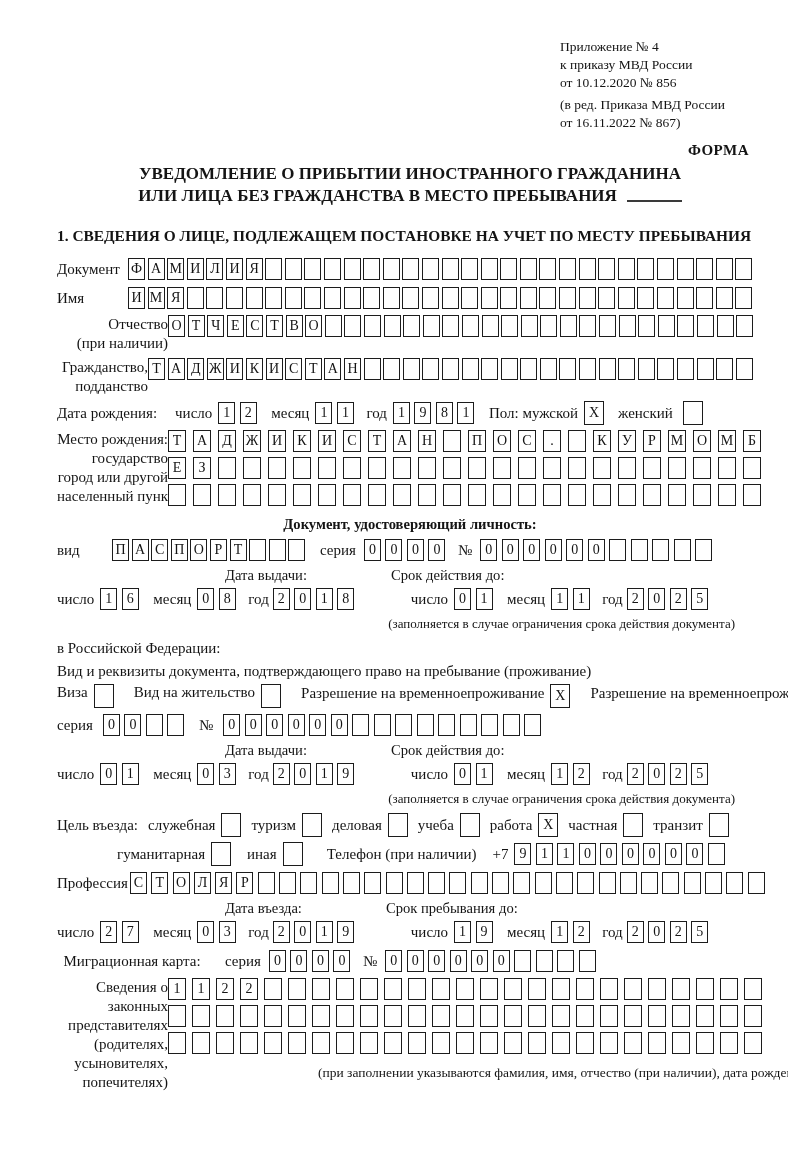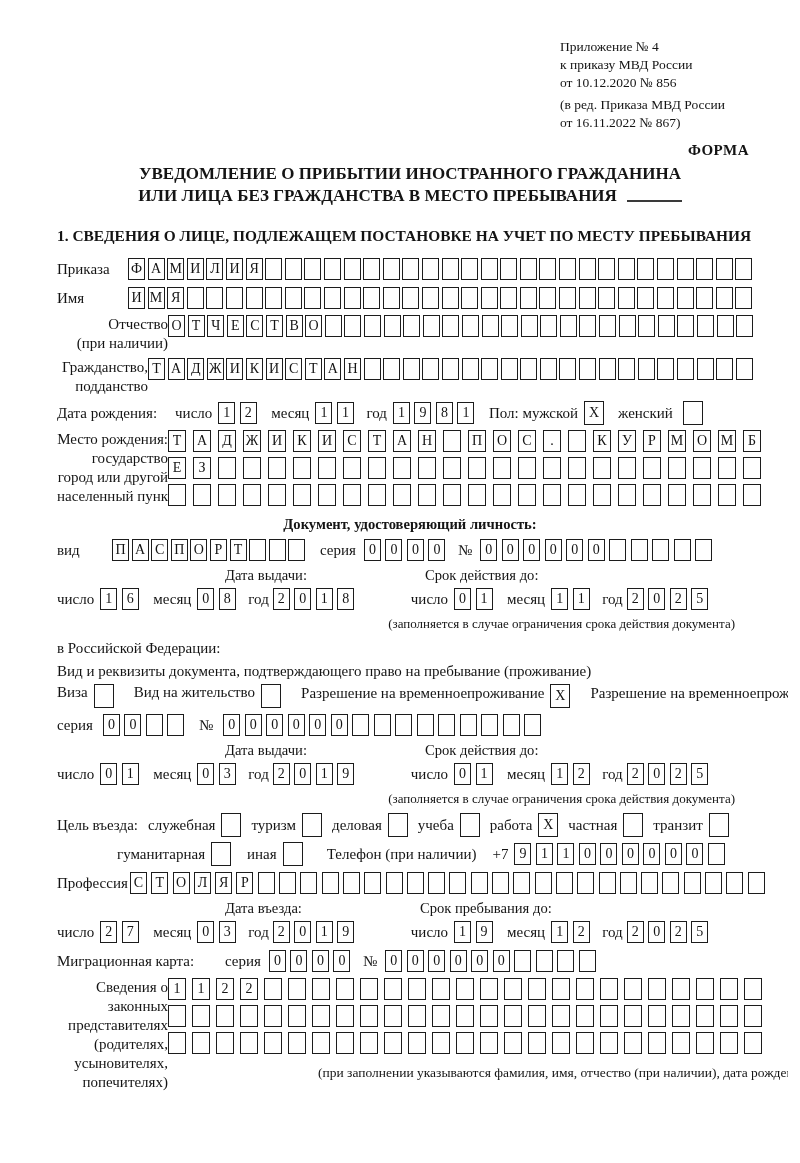--- a/index.html
+++ b/index.html
@@ -17,21 +17,21 @@
   .row{display:flex;align-items:center;margin-bottom:5px;min-height:24px;}
   .row.top{align-items:flex-start;}
   .lbl{white-space:nowrap;}
   .lblcol{display:flex;flex-direction:column;line-height:19px;flex:none;text-align:right;}
   .lblcol span{white-space:nowrap;}
   .w71{width:71px;flex:none;}
   .w111{width:111px;flex:none;}
   .w91{width:91px;flex:none;}
   .w55{width:55px;flex:none;}
   .w73{width:73px;flex:none;}
-  .w150{width:150px;flex:none;}
+  .w150{width:150px;flex:none;text-align:center;}
   .cells{display:inline-flex;align-items:center;flex:none;}
   .cell{
     display:inline-block;width:17px;height:22px;box-sizing:border-box;border:1.4px solid #1c1c1c;
     margin-right:2.6px;text-align:center;line-height:19px;font-size:14px;background:#fff;flex:none;
   }
   .cells.date .cell{margin-right:4.5px;}
   .cells.g1 .cell{width:18px;margin-right:7px;}
   .cells.g2 .cell{width:18px;margin-right:6px;}
   .cells.g3 .cell{margin-right:4.3px;}
   .checkbox{
@@ -39,21 +39,21 @@
     align-items:center;justify-content:center;font-size:14px;margin-left:6px;background:#fff;flex:none;
   }
   .ml8{margin-left:8px;}.ml10{margin-left:10px;}.ml12{margin-left:12px;}.ml14{margin-left:14px;}.ml16{margin-left:16px;}.ml24{margin-left:24px;}
   .mr6{margin-right:6px;}.mr8{margin-right:8px;}.mr10{margin-right:10px;}.mr18{margin-right:18px;}
   .bd > span{white-space:nowrap;}
   .bp-rows{display:flex;flex-direction:column;}
   .bp-rows .cells{margin-bottom:5px;}
   .center-head{text-align:center;font-weight:bold;font-size:14.6px;margin:1px 0 5px;}
   .two-head{display:flex;font-size:14.6px;margin-bottom:3px;font-family:Liberation Serif, serif;}
   .two-head .h1{margin-left:168px;white-space:nowrap;}
-  .two-head .h2{margin-left:118px;white-space:nowrap;}
+  .two-head .h2{margin-left:84px;white-space:nowrap;}
   .dgroup{display:inline-flex;align-items:center;white-space:nowrap;}
   .dgroup.right{margin-left:52px;}
   .dgroup .dlbl{margin-right:6px;}
   .dgroup .dlbl2{margin-left:10px;margin-right:6px;}
   .dgroup .dlbl3{margin-left:8px;margin-right:4px;}
   .note-r{text-align:right;padding-right:28px;font-size:13px;margin-bottom:6px;}
   .plain{line-height:20px;margin-bottom:3px;}
   .opts{margin-top:3px;margin-bottom:5px;}
   .opt{display:flex;align-items:flex-start;margin-right:20px;}
   .opt .olabel{white-space:nowrap;}
@@ -86,21 +86,21 @@
   <div class="forma">ФОРМА</div>
 
   <div class="title">
     <div>УВЕДОМЛЕНИЕ О ПРИБЫТИИ ИНОСТРАННОГО ГРАЖДАНИНА</div>
     <div><span>ИЛИ ЛИЦА БЕЗ ГРАЖДАНСТВА В МЕСТО ПРЕБЫВАНИЯ</span><span class="blank"></span></div>
   </div>
 
   <div class="sec1">1. СВЕДЕНИЯ О ЛИЦЕ, ПОДЛЕЖАЩЕМ ПОСТАНОВКЕ НА УЧЕТ ПО МЕСТУ ПРЕБЫВАНИЯ</div>
 
   <div class="row">
-    <span class="lbl w71">Приказа</span>
+    <span class="lbl w71">Документ</span>
     <span class="cells">
         <span class="cell">Ф</span>
         <span class="cell">А</span>
         <span class="cell">М</span>
         <span class="cell">И</span>
         <span class="cell">Л</span>
         <span class="cell">И</span>
         <span class="cell">Я</span>
         <span class="cell"></span>
         <span class="cell"></span>

